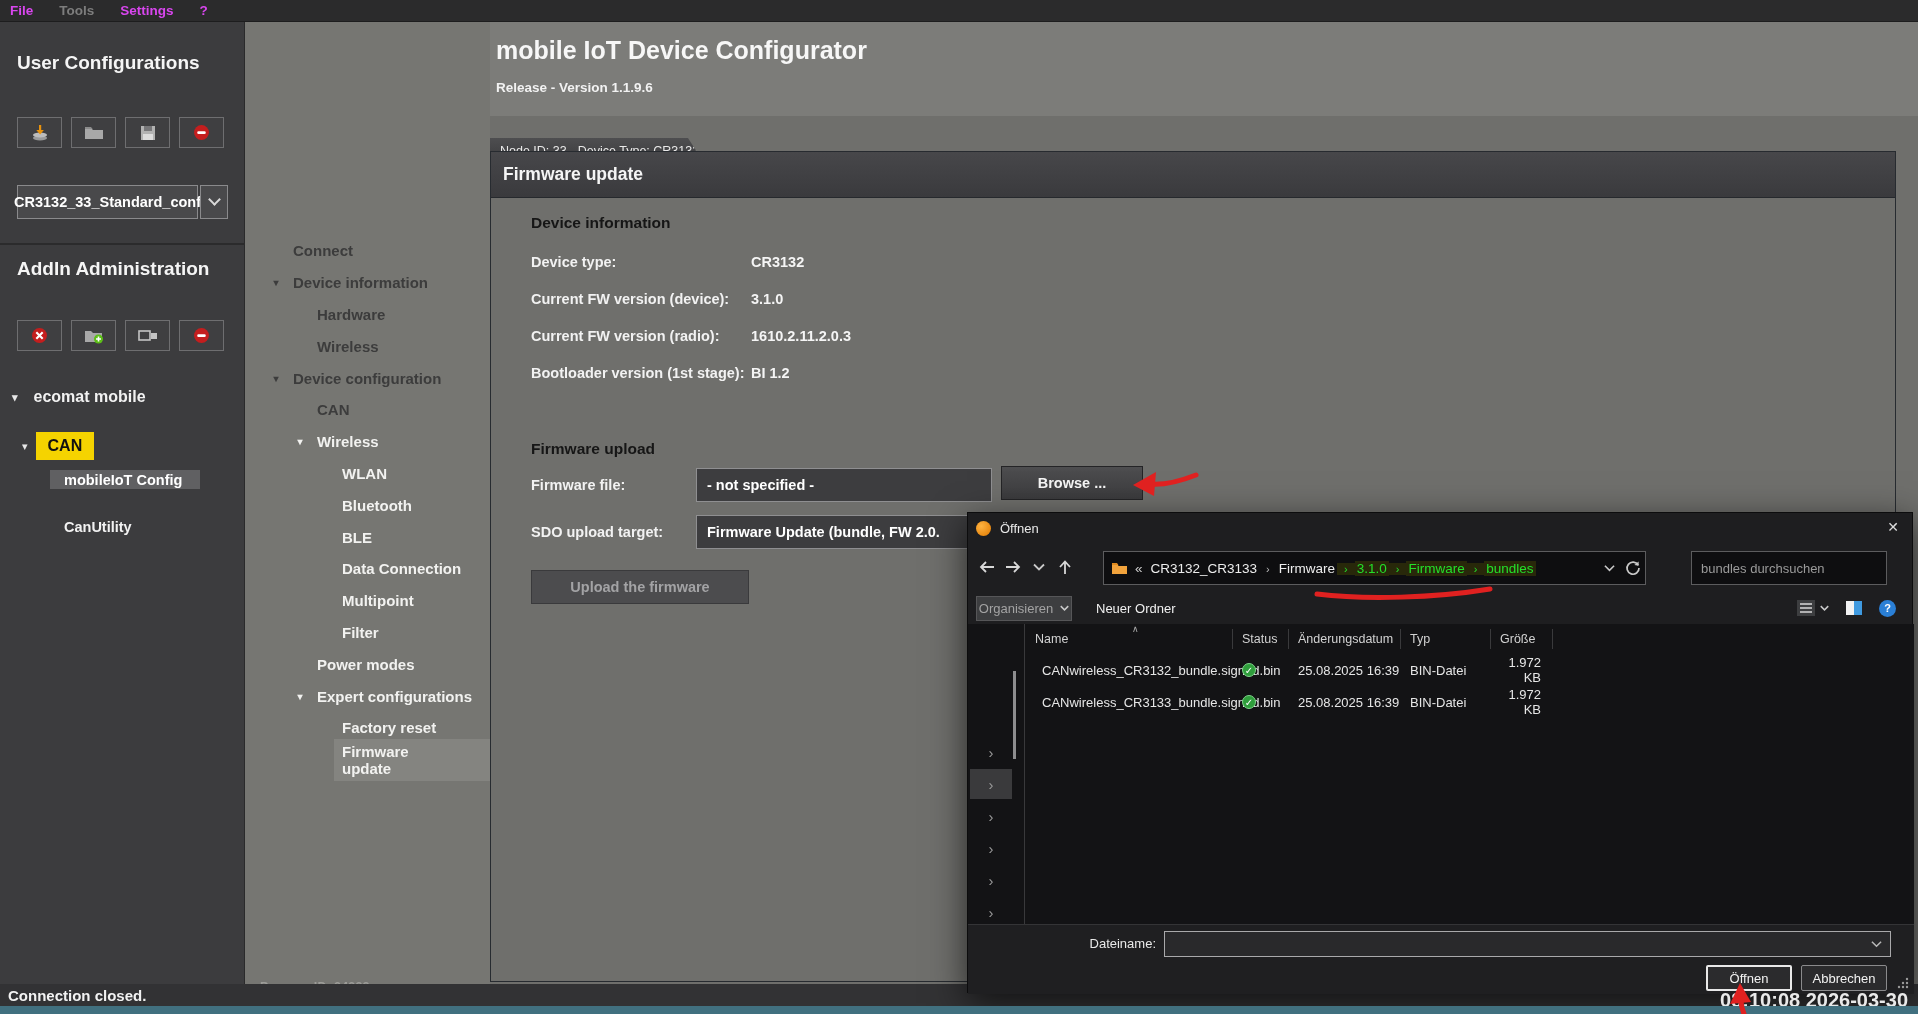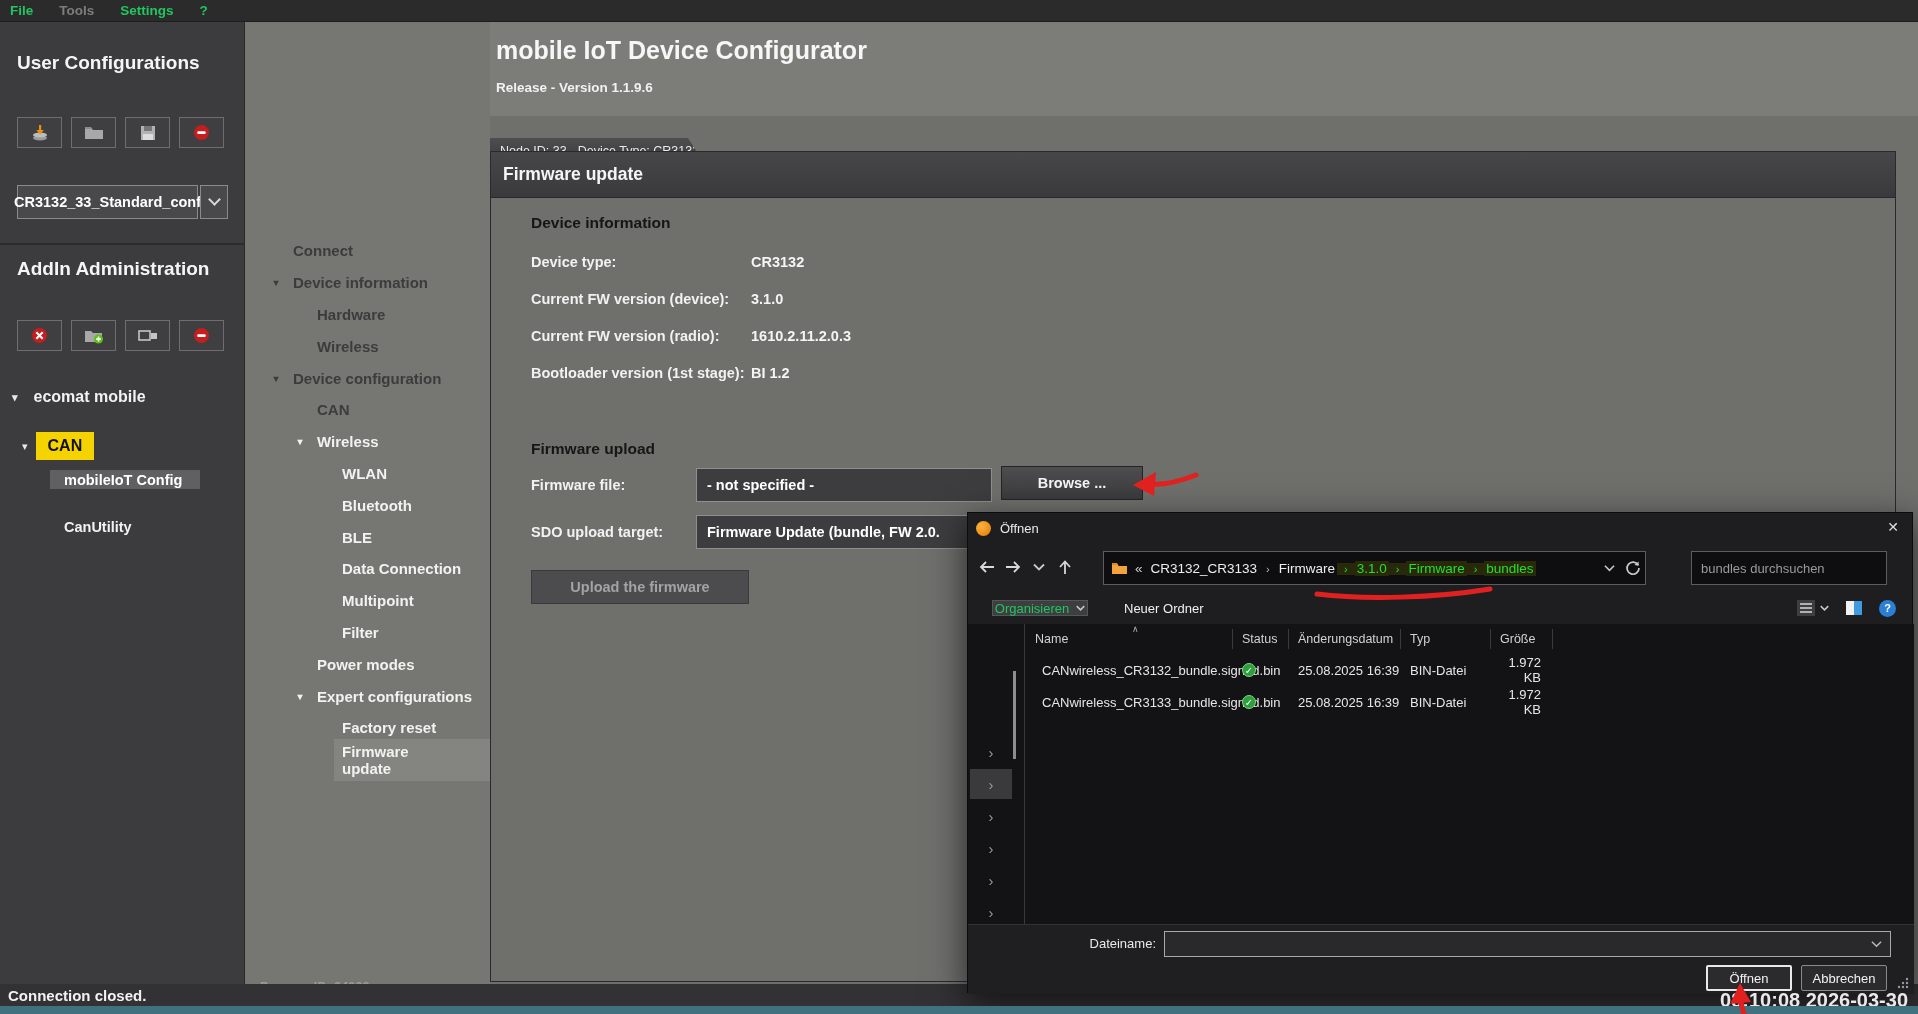--- a/index.html
+++ b/index.html
@@ -3,21 +3,21 @@
 <meta charset="utf-8">
 <style>
   * { margin:0; padding:0; box-sizing:border-box; }
   html,body { width:1918px; height:1014px; overflow:hidden; background:#6f6f6c;
               font-family:"Liberation Sans", sans-serif; }
 
   
   .menubar { position:absolute; left:0; top:0; width:1918px; height:22px;
              background:#2b2b2c; border-bottom:1px solid #1d1d1e; z-index:5;
              display:flex; align-items:center; gap:26px; padding-left:10px; }
-  .menu-item { color:#22c55e; font-size:13.5px; font-weight:bold; cursor:default; }
+  .menu-item { color:#d946ef; font-size:13.5px; font-weight:bold; cursor:default; }
   .menu-item.disabled { color:#7d7d7d; }
 
   
   .sidebar { position:absolute; left:0; top:22px; width:245px; height:962px;
              background:#3c3c3e; border-right:1px solid #2a2a2b; z-index:4; }
   .side-title { position:absolute; left:17px; color:#f5f5f5; font-size:19px; font-weight:bold; }
   .btnrow { position:absolute; left:17px; display:flex; gap:9px; }
   .tool-btn { width:45px; height:31px; background:#3f3f41; border:1px solid #6e6e70;
               display:flex; align-items:center; justify-content:center; }
   .cfg-select { position:absolute; left:17px; top:163px; display:flex; }
@@ -120,24 +120,24 @@
   .sep { color:#bdbdbd; font-size:11px; padding:0 7px; }
   .sep.green { color:#24e029; background:rgba(90,90,0,0.35); }
   .addr-right { position:absolute; right:4px; display:flex; align-items:center; gap:10px; }
   .searchbox { position:absolute; left:723px; top:38px; width:196px; height:34px;
                background:#0e0e10; border:1px solid #5c5c5e; display:flex; align-items:center; }
   .searchbox input { flex:1; background:transparent; border:none; outline:none; color:#cfcfcf;
                      font-size:13px; padding-left:9px; font-family:"Liberation Sans",sans-serif; }
   .searchbox input::placeholder { color:#9a9a9a; }
   .dlg-cmd { position:absolute; left:0; top:80px; width:100%; height:30px;
              display:flex; align-items:center; }
-  .organize { margin-left:24px; width:96px; height:16px; background:#3d3e40; border:1px solid #565658;
+  .organize { margin-left:8px; width:96px; height:25px; background:#3d3e40; border:1px solid #565658;
               display:flex; align-items:center; justify-content:center; gap:7px;
-              color:#22c55e; font-size:13px; }
-  .neworder { margin-left:36px; color:#f0f0f0; font-size:13px; }
+              color:#a3a3a3; font-size:13px; }
+  .neworder { margin-left:24px; color:#f0f0f0; font-size:13px; }
   .cmd-right { position:absolute; right:16px; display:flex; align-items:center; gap:16px; }
   .help-circ { width:17px; height:17px; border-radius:50%; background:#2a7fd6; color:#fff;
                font-size:11px; font-weight:bold; display:flex; align-items:center; justify-content:center; }
   .filearea { position:absolute; left:0; top:111px; width:946px; height:300px; background:#131315; }
   .panecol { position:absolute; left:0; top:0; width:56px; height:300px; }
   .chevrow { position:absolute; left:2px; width:42px; height:30px; color:#9a9a9a; font-size:15px;
              display:flex; align-items:center; justify-content:center; }
   .chevrow.sel { background:#3a3a3c; }
   .pane-scroll { position:absolute; left:45px; top:47px; width:3px; height:88px; background:#8d8d8f; }
   .pane-sep { position:absolute; left:56px; top:0; width:1px; height:300px; background:#39393b; }

